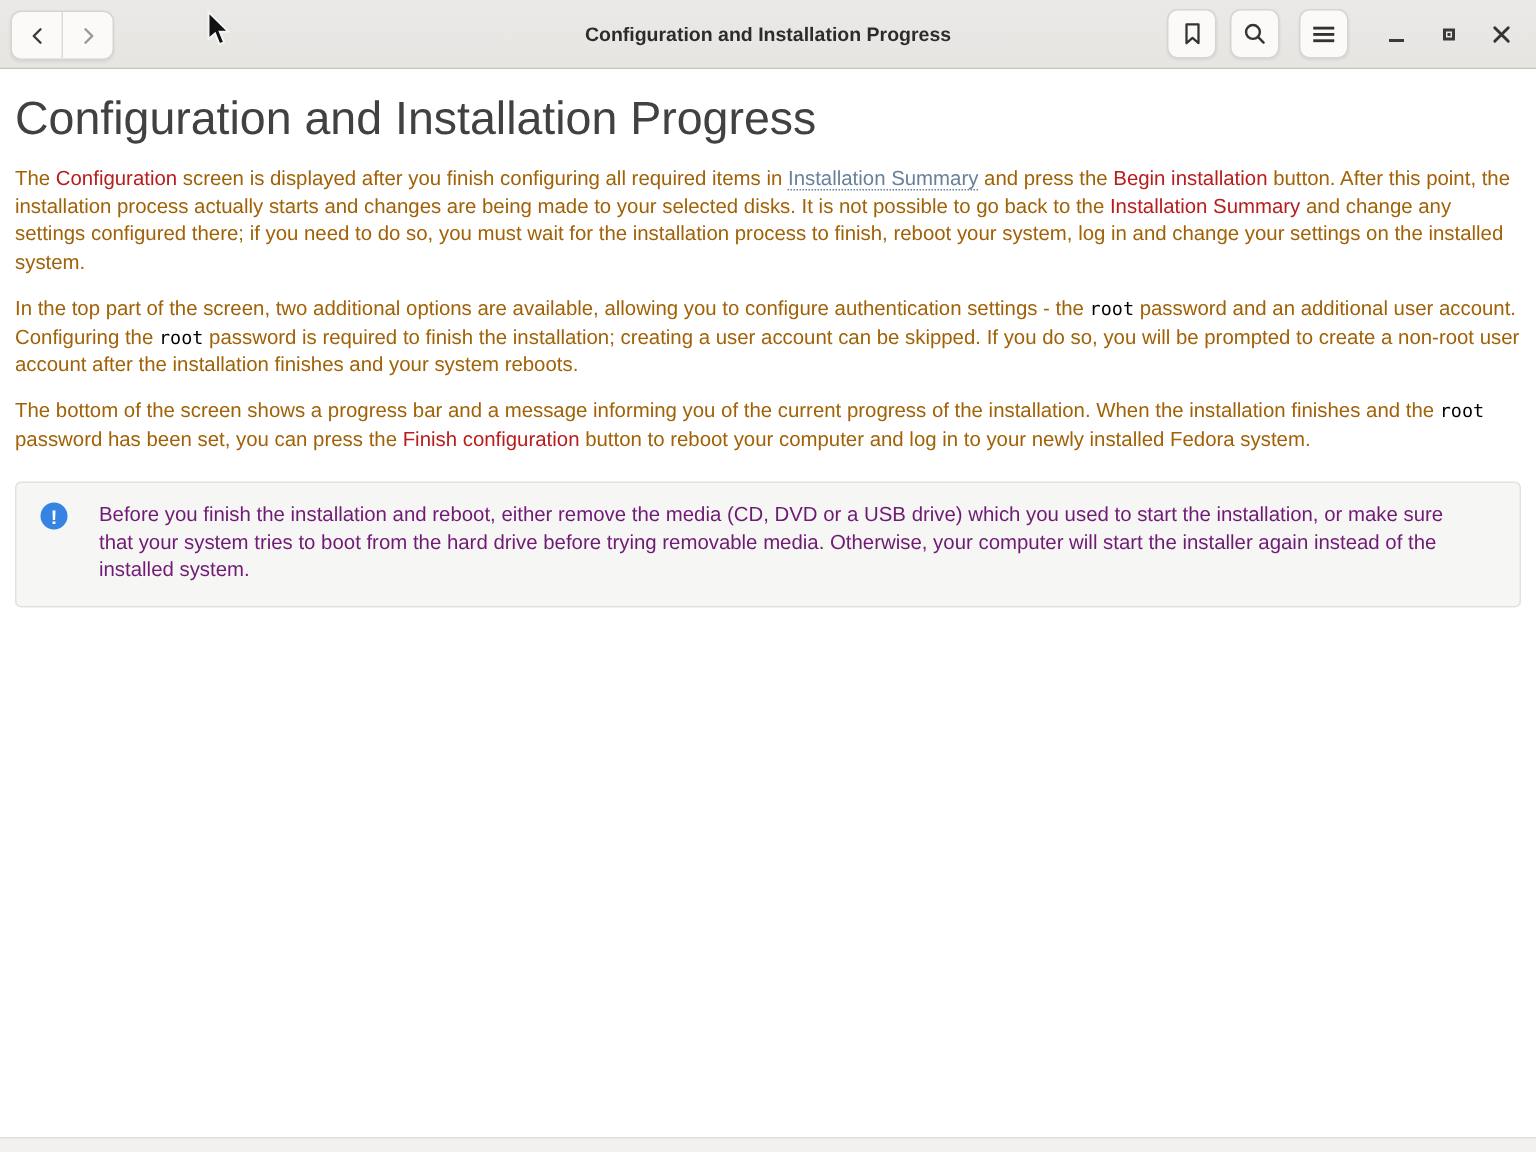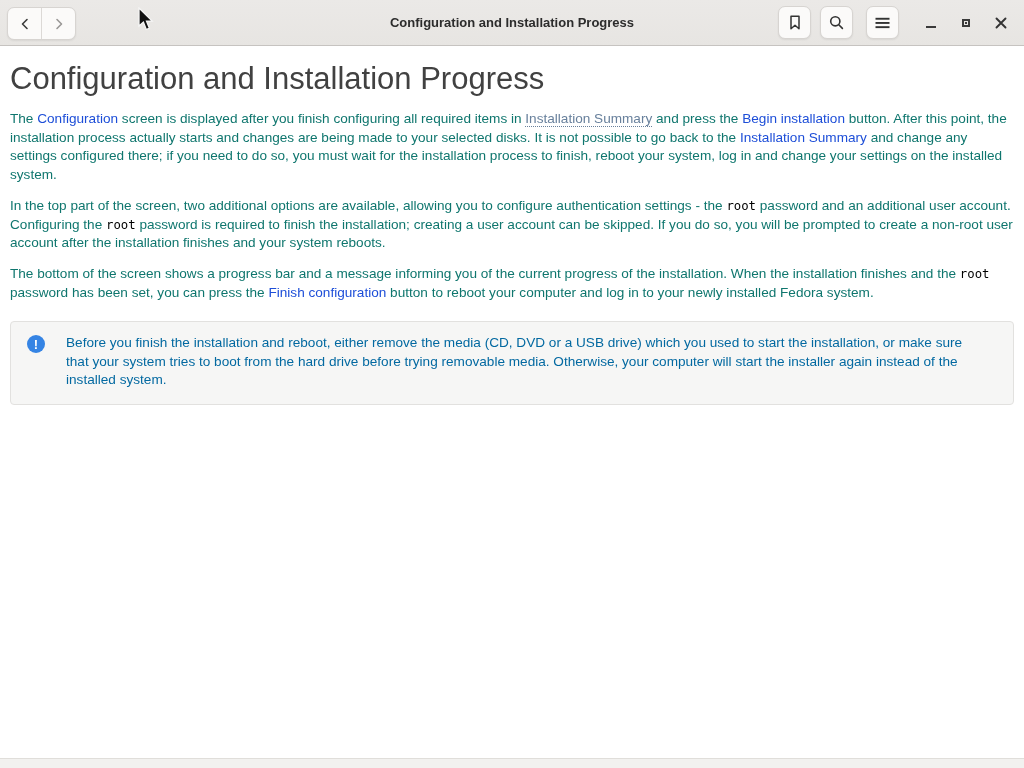--- a/index.html
+++ b/index.html
@@ -48,22 +48,22 @@
   
   .content{position:absolute;top:46px;left:0;width:1024px;padding:0;}
   .page-heading{
     margin:15px 10px 13px 10px;
     font-size:31px;font-weight:400;color:#414141;letter-spacing:0;
   }
   .para{
     margin:0 10px 12px 10px;
     font-size:13.6px;line-height:18.7px;color:#2f2f2f;
   }
-  .seg-t{color:#0f766e;}
-  .seg-gui{color:#1d4ed8;}
+  .seg-t{color:#a16207;}
+  .seg-gui{color:#b91c1c;}
   .seg-link{
     color:#68809c;
     text-decoration:underline dotted;
     text-decoration-thickness:1px;
     text-underline-offset:3px;
     cursor:pointer;
   }
   .seg-code{font-family:"DejaVu Sans Mono", monospace;font-size:12.3px;color:#000000;}
   
   .note{
@@ -72,21 +72,21 @@
     display:flex;align-items:flex-start;
     padding:12px 26px 14px 16px;gap:21px;box-sizing:border-box;
   }
   .info-badge{
     flex:0 0 auto;width:18px;height:18px;border-radius:50%;
     background:#3584e4;color:#ffffff;font-weight:bold;font-size:13px;
     display:flex;align-items:center;justify-content:center;line-height:1;
     margin-top:1px;
   }
   .note-text{
-    font-size:13.6px;line-height:18.5px;color:#0369a1;max-width:905px;
+    font-size:13.6px;line-height:18.5px;color:#701a75;max-width:905px;
   }
   
   .bottom-strip{
     position:absolute;left:0;bottom:0;width:1024px;height:10px;
     background:#f2f1ef;border-top:1px solid #e0deda;box-sizing:border-box;
   }
   
   .cursor{position:absolute;left:137px;top:7px;z-index:50;pointer-events:none;}
   svg{display:block;}
 </style>

